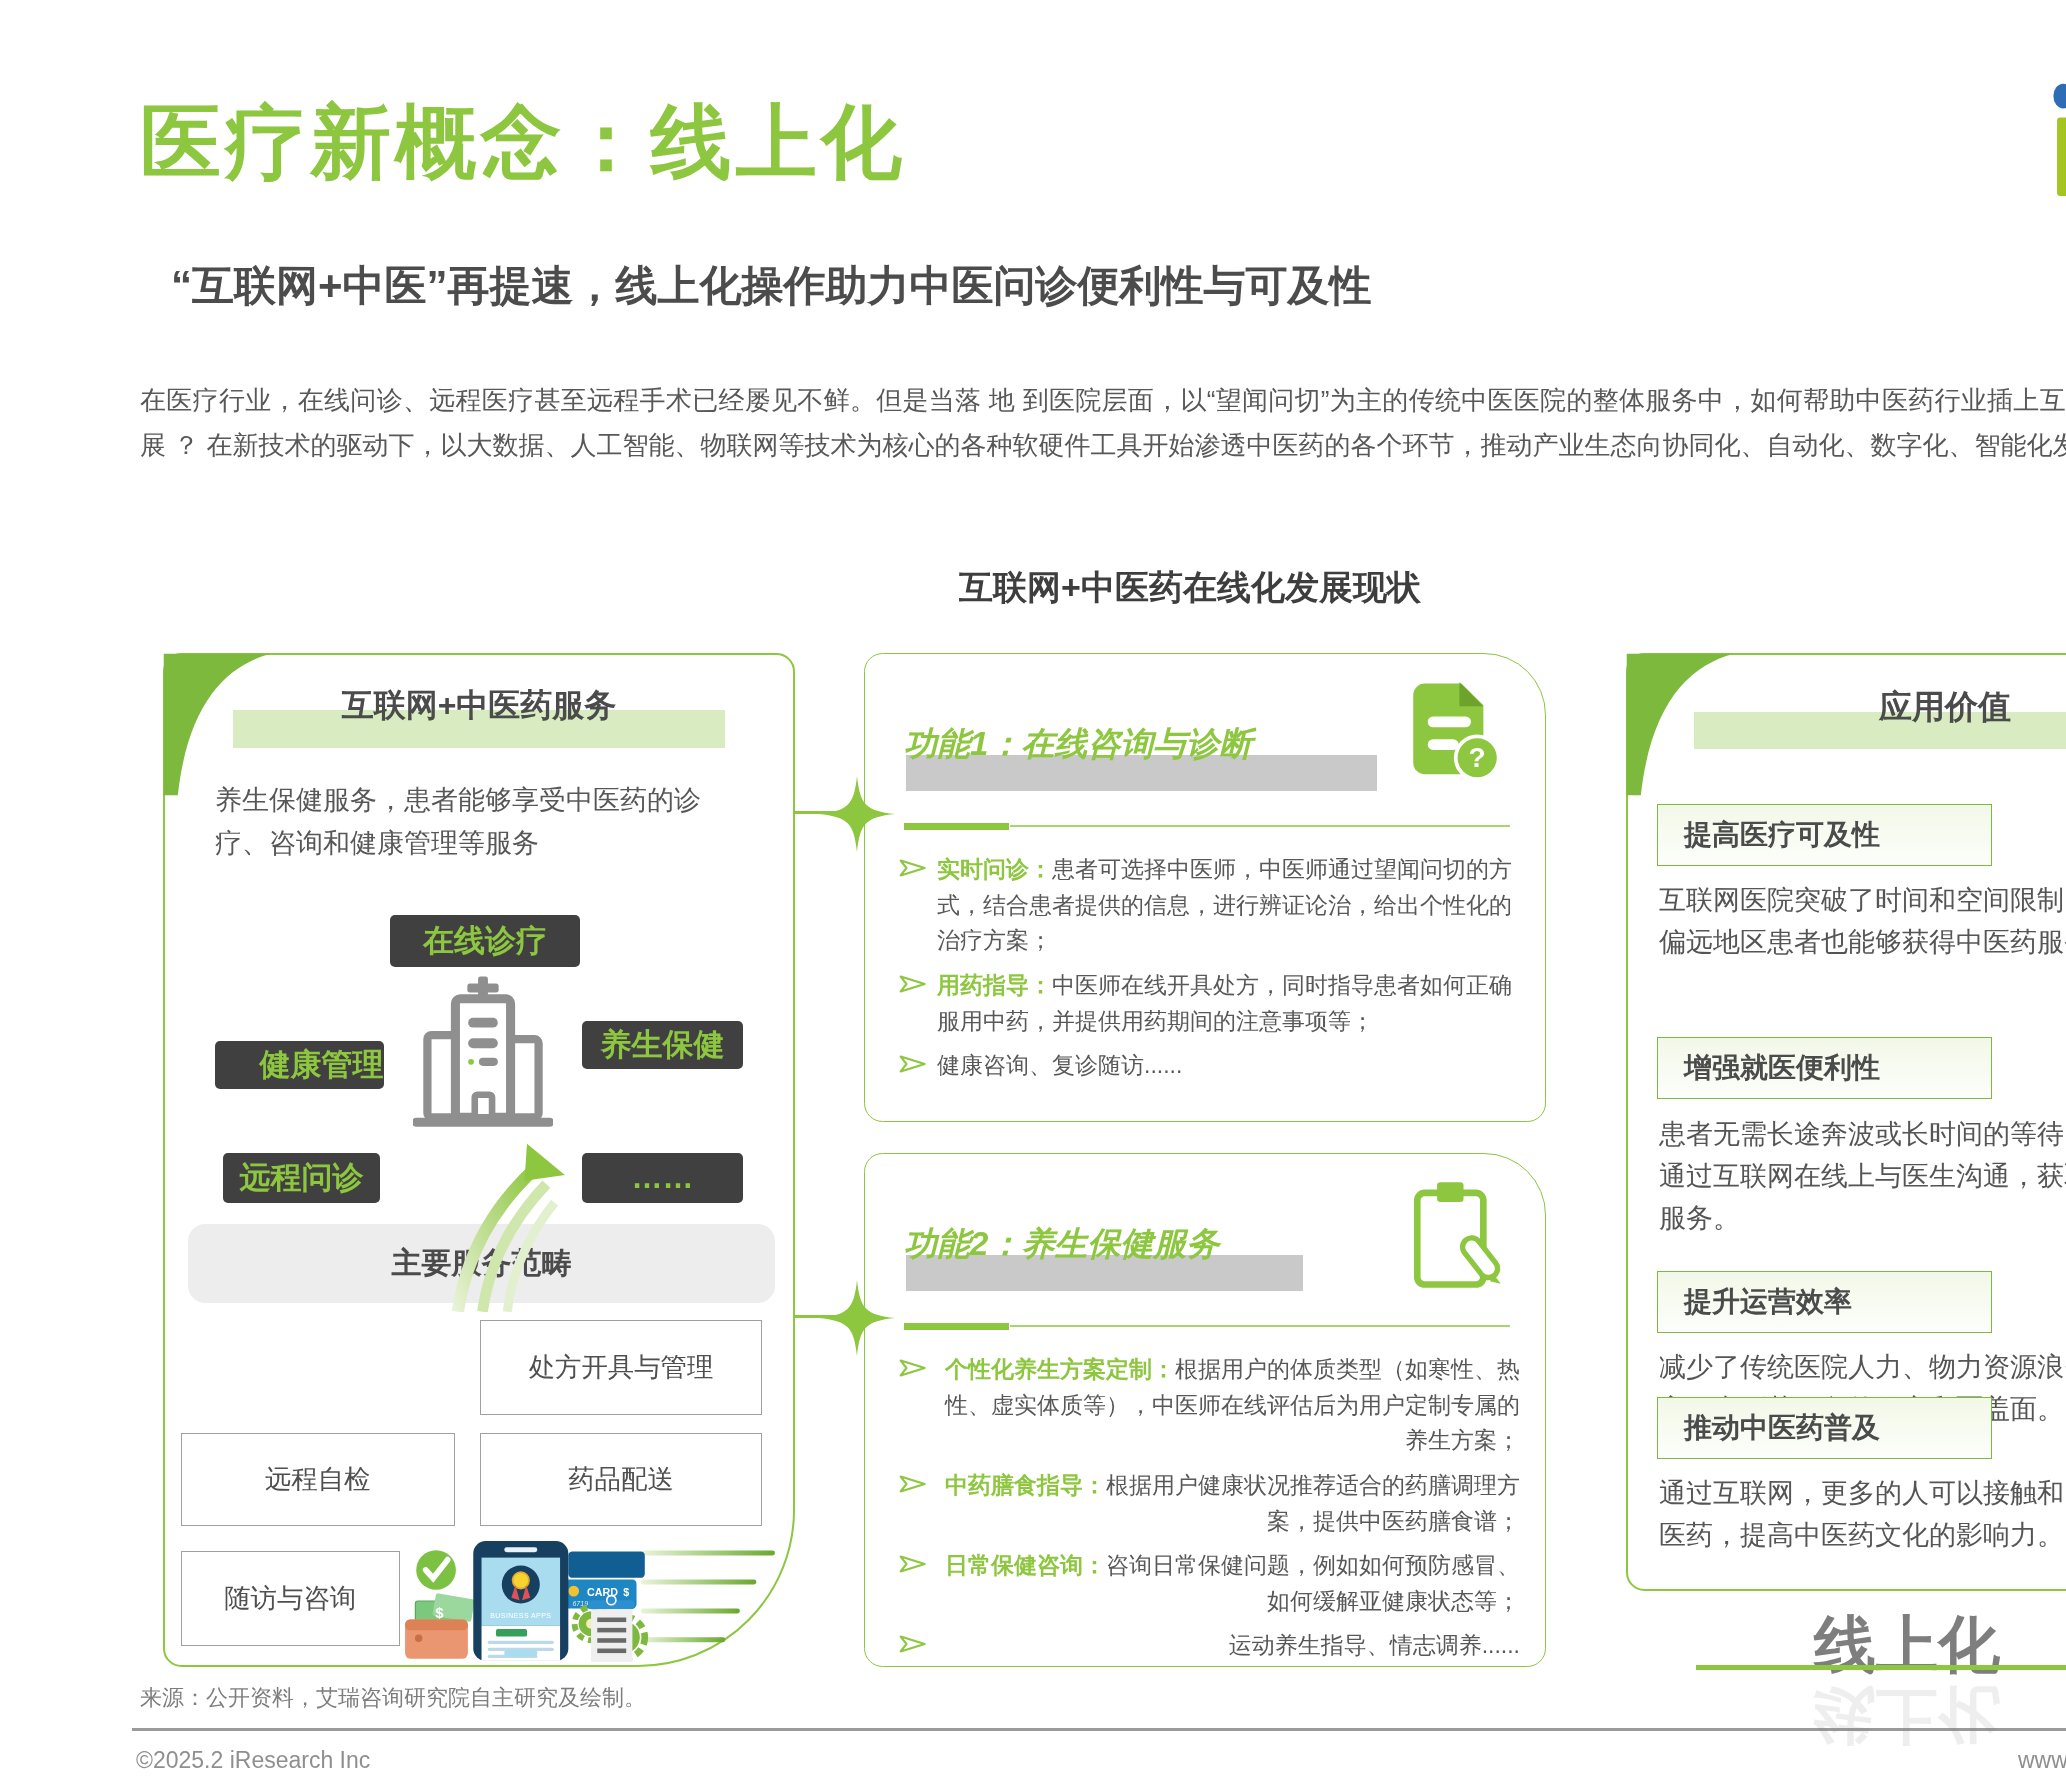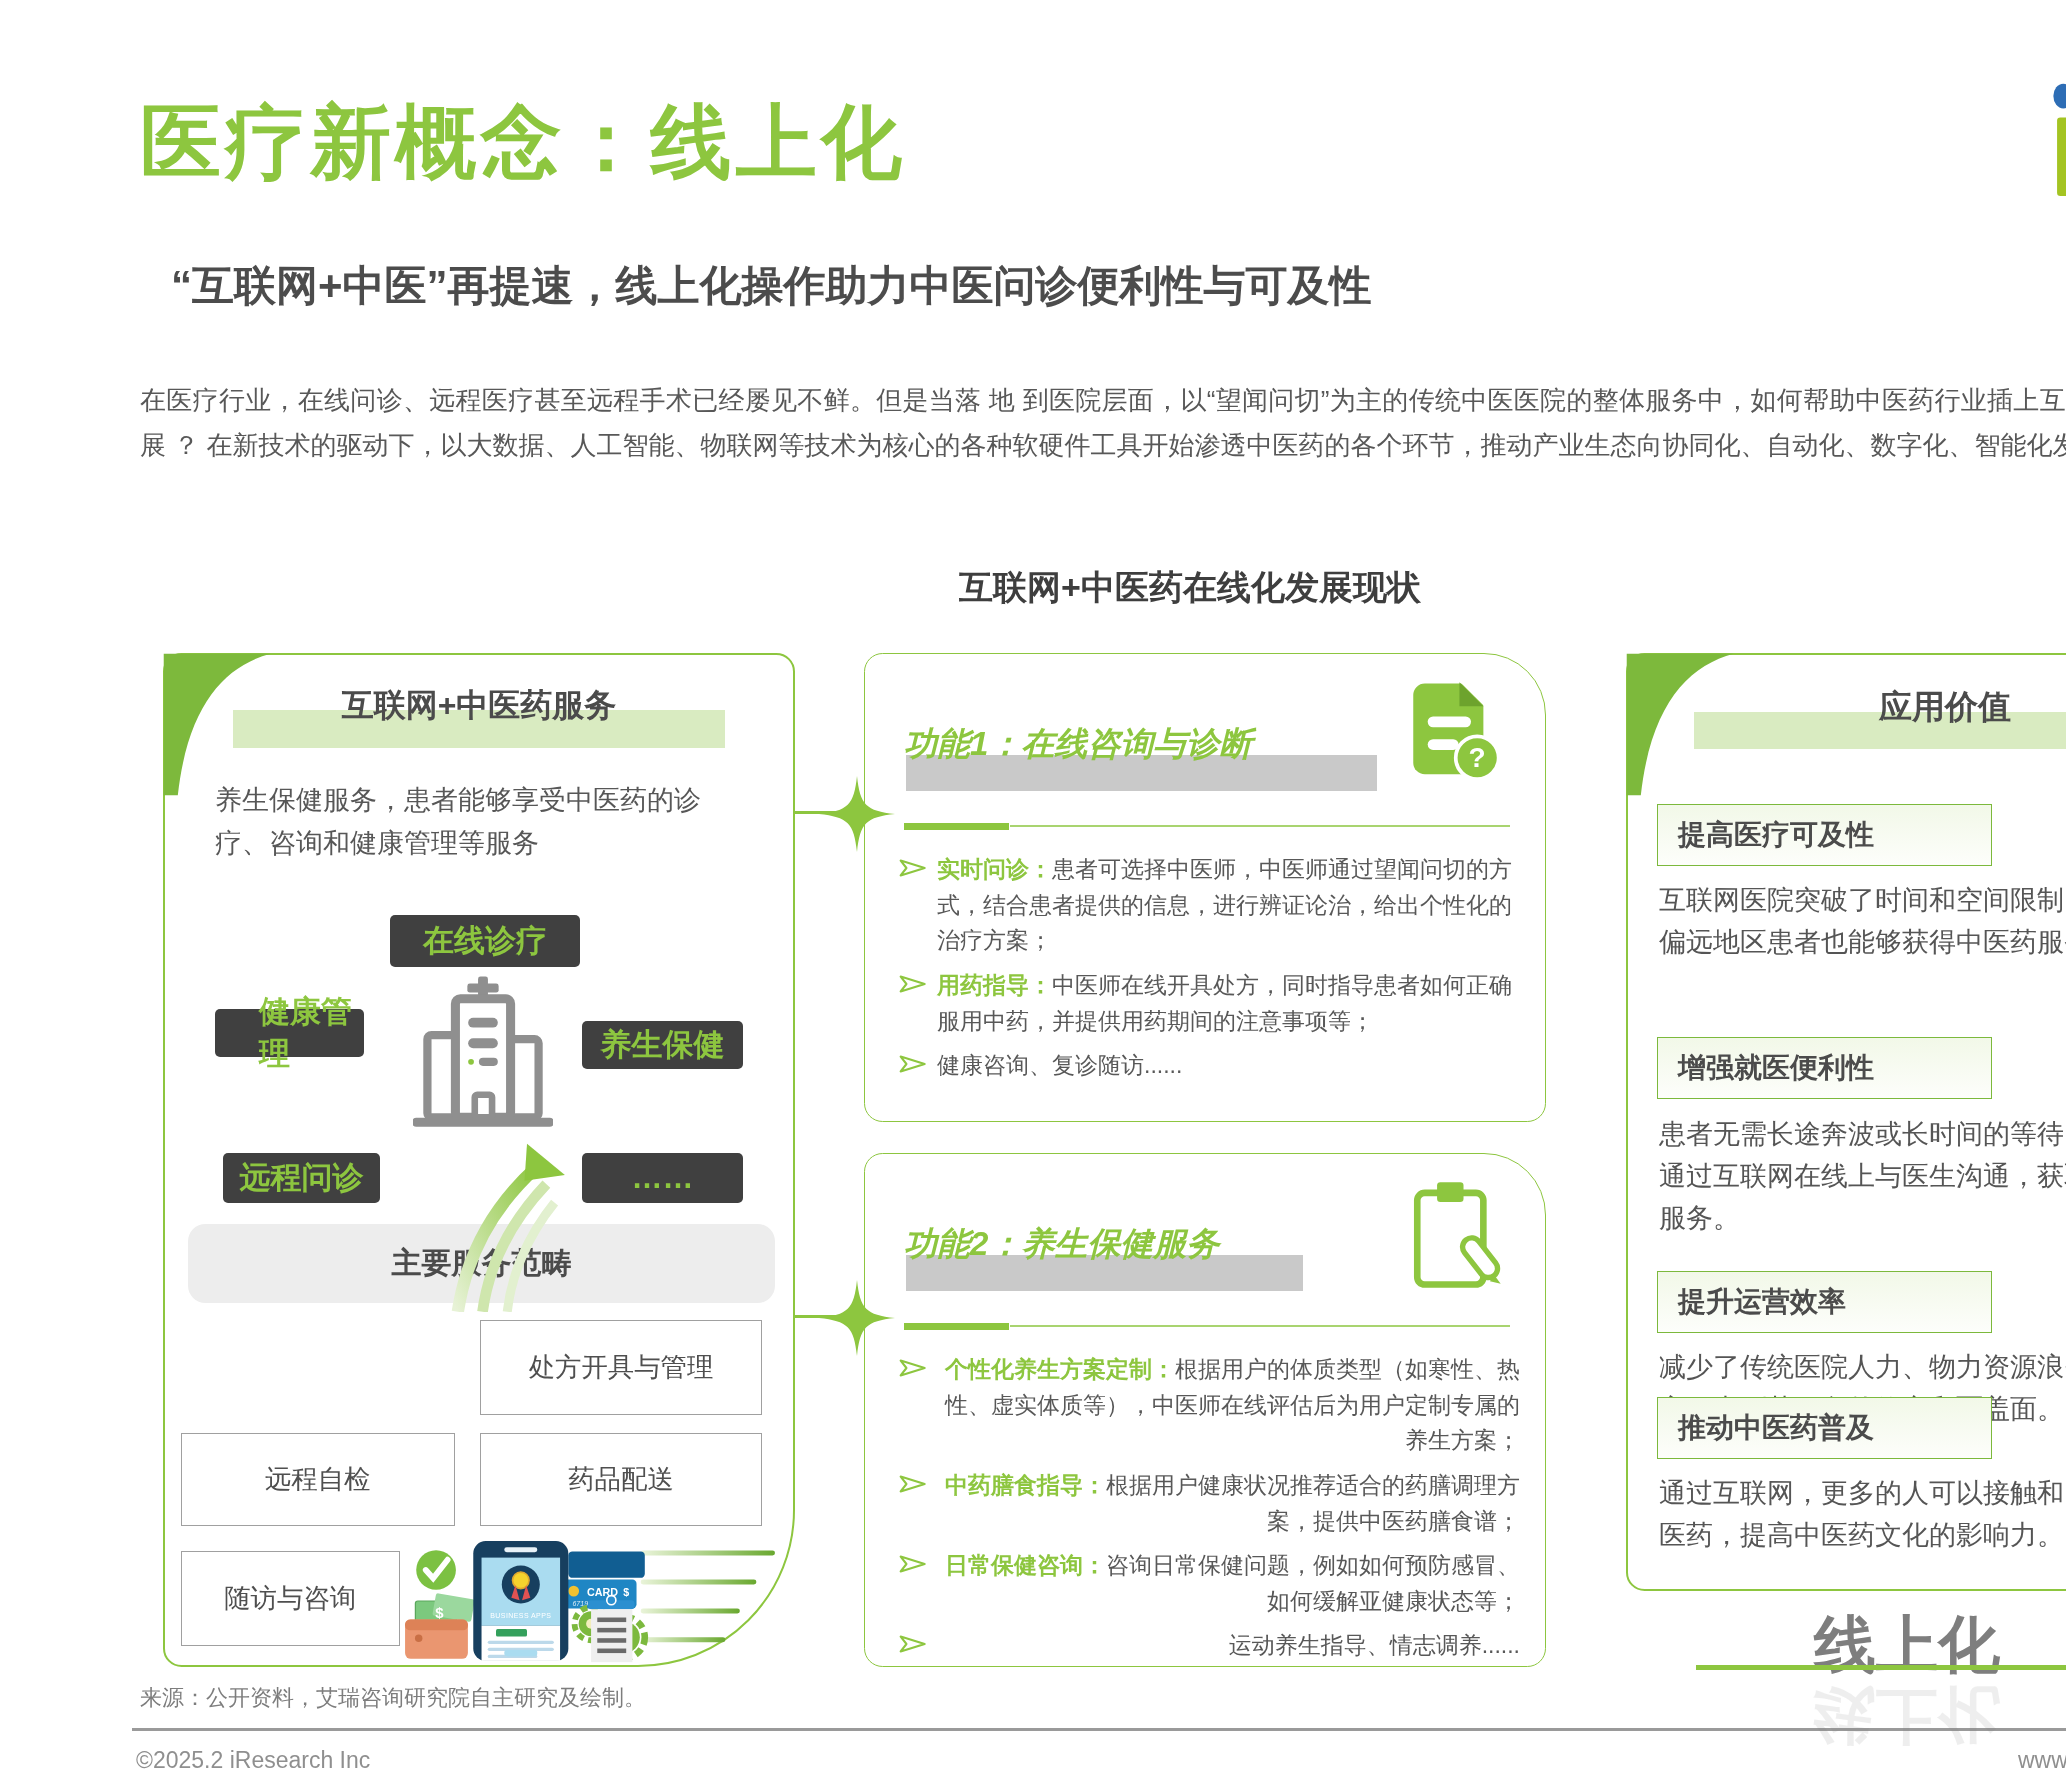--- a/index.html
+++ b/index.html
@@ -36,21 +36,21 @@
     border:2.9px solid var(--green);border-radius:18.6px 18.6px 157px 18.6px;}
   .lp-header{position:absolute;left:0;top:29px;width:100%;text-align:center;
     font-size:32px;font-weight:bold;color:var(--txt-dark);z-index:2;}
   .lp-header-bar{position:absolute;left:68px;top:55px;width:492px;height:38px;
     background:var(--bar-green);z-index:1;}
   .lp-desc{position:absolute;left:50px;top:124px;width:492px;font-size:27px;line-height:1.6;
     color:#575757;}
   .tag{position:absolute;background:#404040;border-radius:5px;display:flex;align-items:center;
     justify-content:center;font-size:31px;font-weight:bold;color:var(--green);}
   .tag1{left:225px;top:260px;width:190px;height:52px;}
-  .tag2{left:50px;top:354px;width:149px;height:48px;padding-left:44px;}
+  .tag2{left:50px;top:386px;width:169px;height:48px;padding-left:44px;}
   .tag3{left:417px;top:366px;width:161px;height:48px;}
   .tag4{left:58px;top:498px;width:157px;height:50px;}
   .tag5{left:417px;top:498px;width:161px;height:50px;}
   .building-icon{position:absolute;left:248px;top:318px;z-index:2;}
   .up-arrows{position:absolute;left:264px;top:463px;z-index:1;}
   .scope-header{position:absolute;left:23px;top:569px;width:587px;height:79px;
     background:#ededed;border-radius:17.4px;display:flex;align-items:center;justify-content:center;
     font-size:30px;font-weight:bold;color:var(--txt-dark);}
   .svc{position:absolute;border:1.7px solid #a0a0a0;background:#fff;display:flex;
     align-items:center;justify-content:center;font-size:26.4px;color:#4f4f4f;text-align:center;}
@@ -90,21 +90,21 @@
 
   
   .right-panel{left:1626px;top:653px;width:638px;height:938px;
     border:2.1px solid var(--green);border-radius:18.6px 18.6px 140px 18.6px;}
   .rp-header{position:absolute;left:0;top:30px;width:100%;text-align:center;
     font-size:33px;font-weight:bold;color:var(--txt-dark);z-index:2;}
   .rp-header-bar{position:absolute;left:66px;top:57px;width:492px;height:37px;
     background:var(--bar-green);z-index:1;}
   .vp-title{position:absolute;left:29px;width:335px;height:62px;border:1.2px solid #7cb93c;
     background:linear-gradient(180deg,#f2f8e8,#fdfefb);display:flex;align-items:center;
-    font-size:28px;font-weight:bold;color:var(--txt-dark);padding-left:20px;}
+    font-size:28px;font-weight:bold;color:var(--txt-dark);padding-left:26px;}
   .vp-text{position:absolute;left:31px;width:488px;font-size:27px;line-height:1.55;color:#555;}
   .vpt1{top:149px;} .vpx1{top:225px;}
   .vpt2{top:382px;} .vpx2{top:459px;}
   .vpt3{top:616px;} .vpx3{top:692px;}
   .vpt4{top:742px;} .vpx4{top:818px;}
   .ch-label{position:absolute;left:1814px;top:1603px;font-size:62px;font-weight:bold;
     color:#7e7e7e;z-index:2;}
   .ch-label-reflect{position:absolute;left:1814px;top:1673px;font-size:62px;font-weight:bold;
     color:#7e7e7e;transform:scaleY(-1);opacity:.12;z-index:2;}
   .ch-line{position:absolute;left:1696px;top:1665px;width:568px;height:5.4px;

